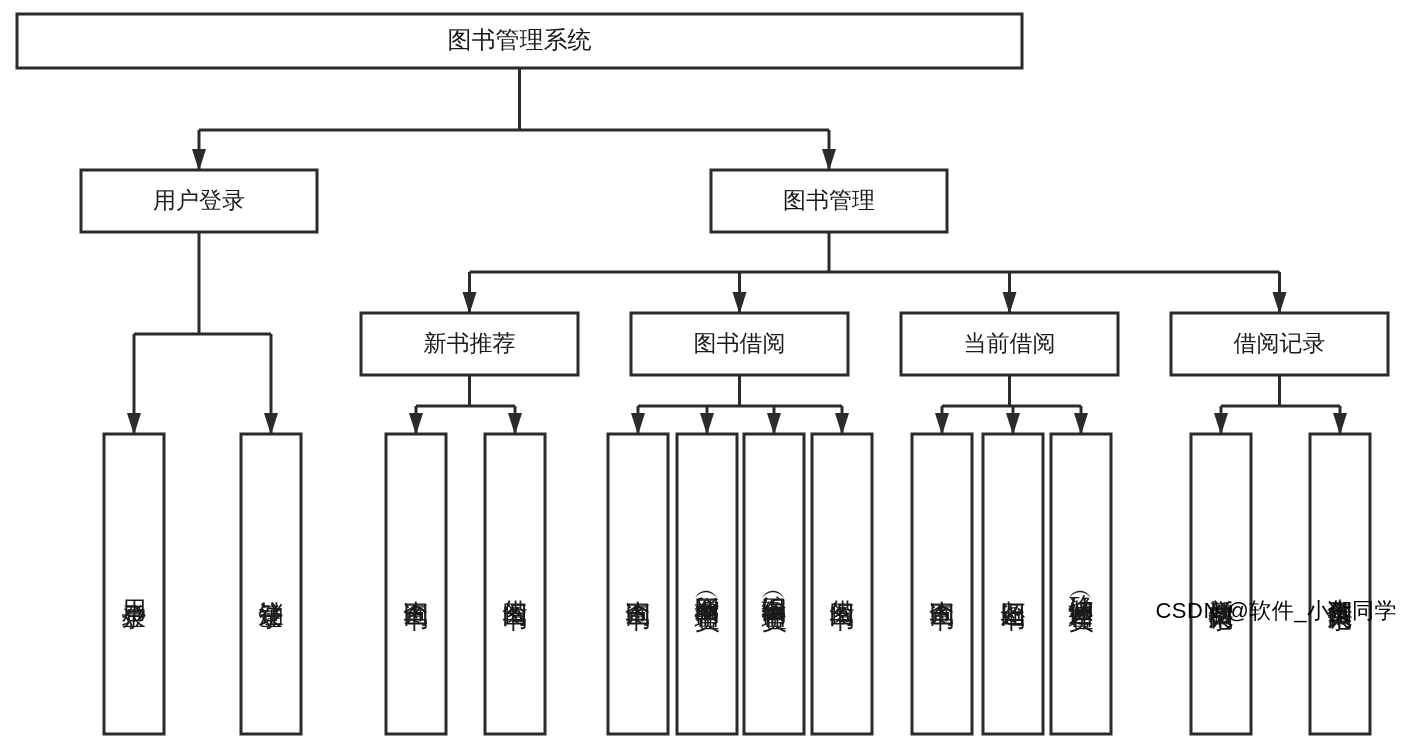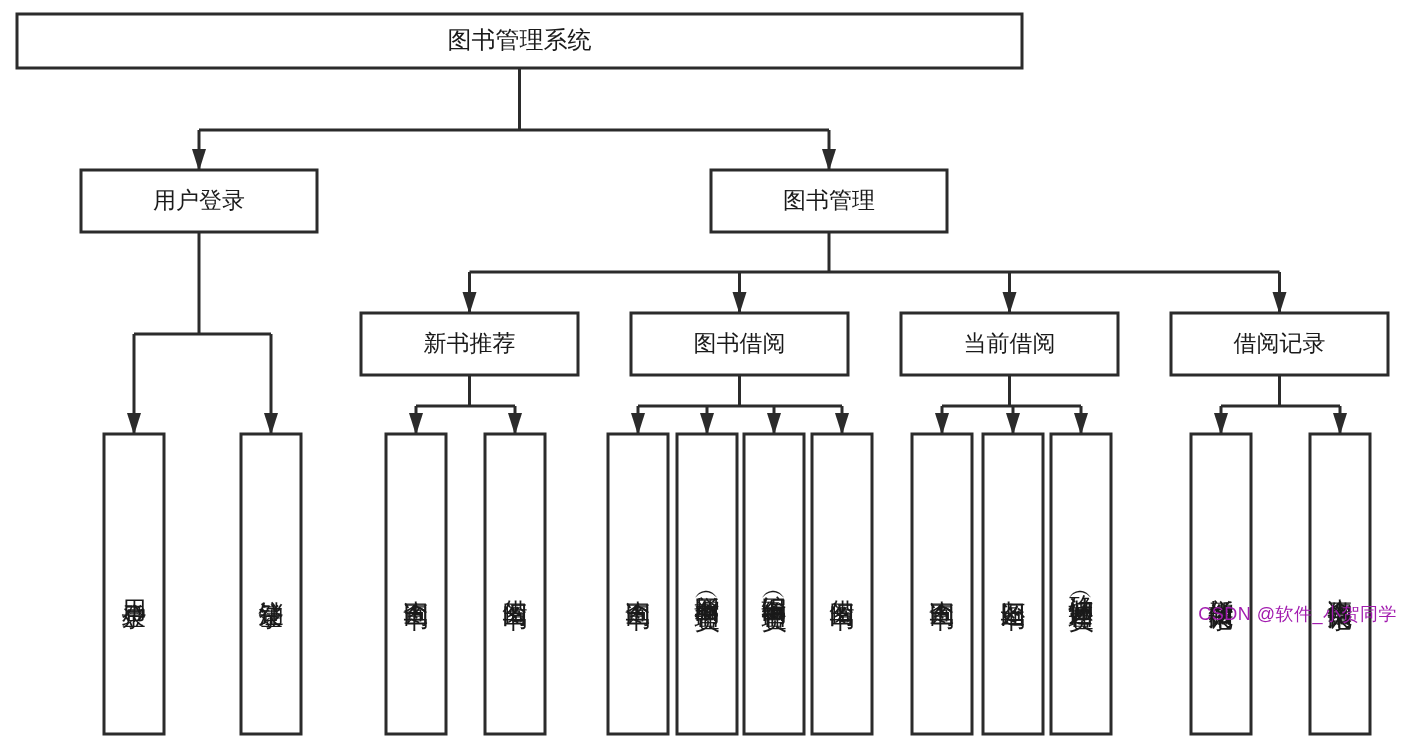--- a/index.html
+++ b/index.html
@@ -68,22 +68,22 @@
     line-height: 1.08;
     letter-spacing: 2px;
     color: #1a1a1a;
     white-space: nowrap;
   }
   .watermark {
     position: absolute;
     right: 8px;
     bottom: 6px;
     font-family: "Liberation Sans", "DejaVu Sans", sans-serif;
-    font-size: 18px;
-    color: #a21caf;
+    font-size: 22px;
+    color: #000000;
     letter-spacing: 0.5px;
     user-select: none;
     white-space: nowrap;
   }
 </style>
 </head>
 <body>
 
 <div id="diagram-root">
 

